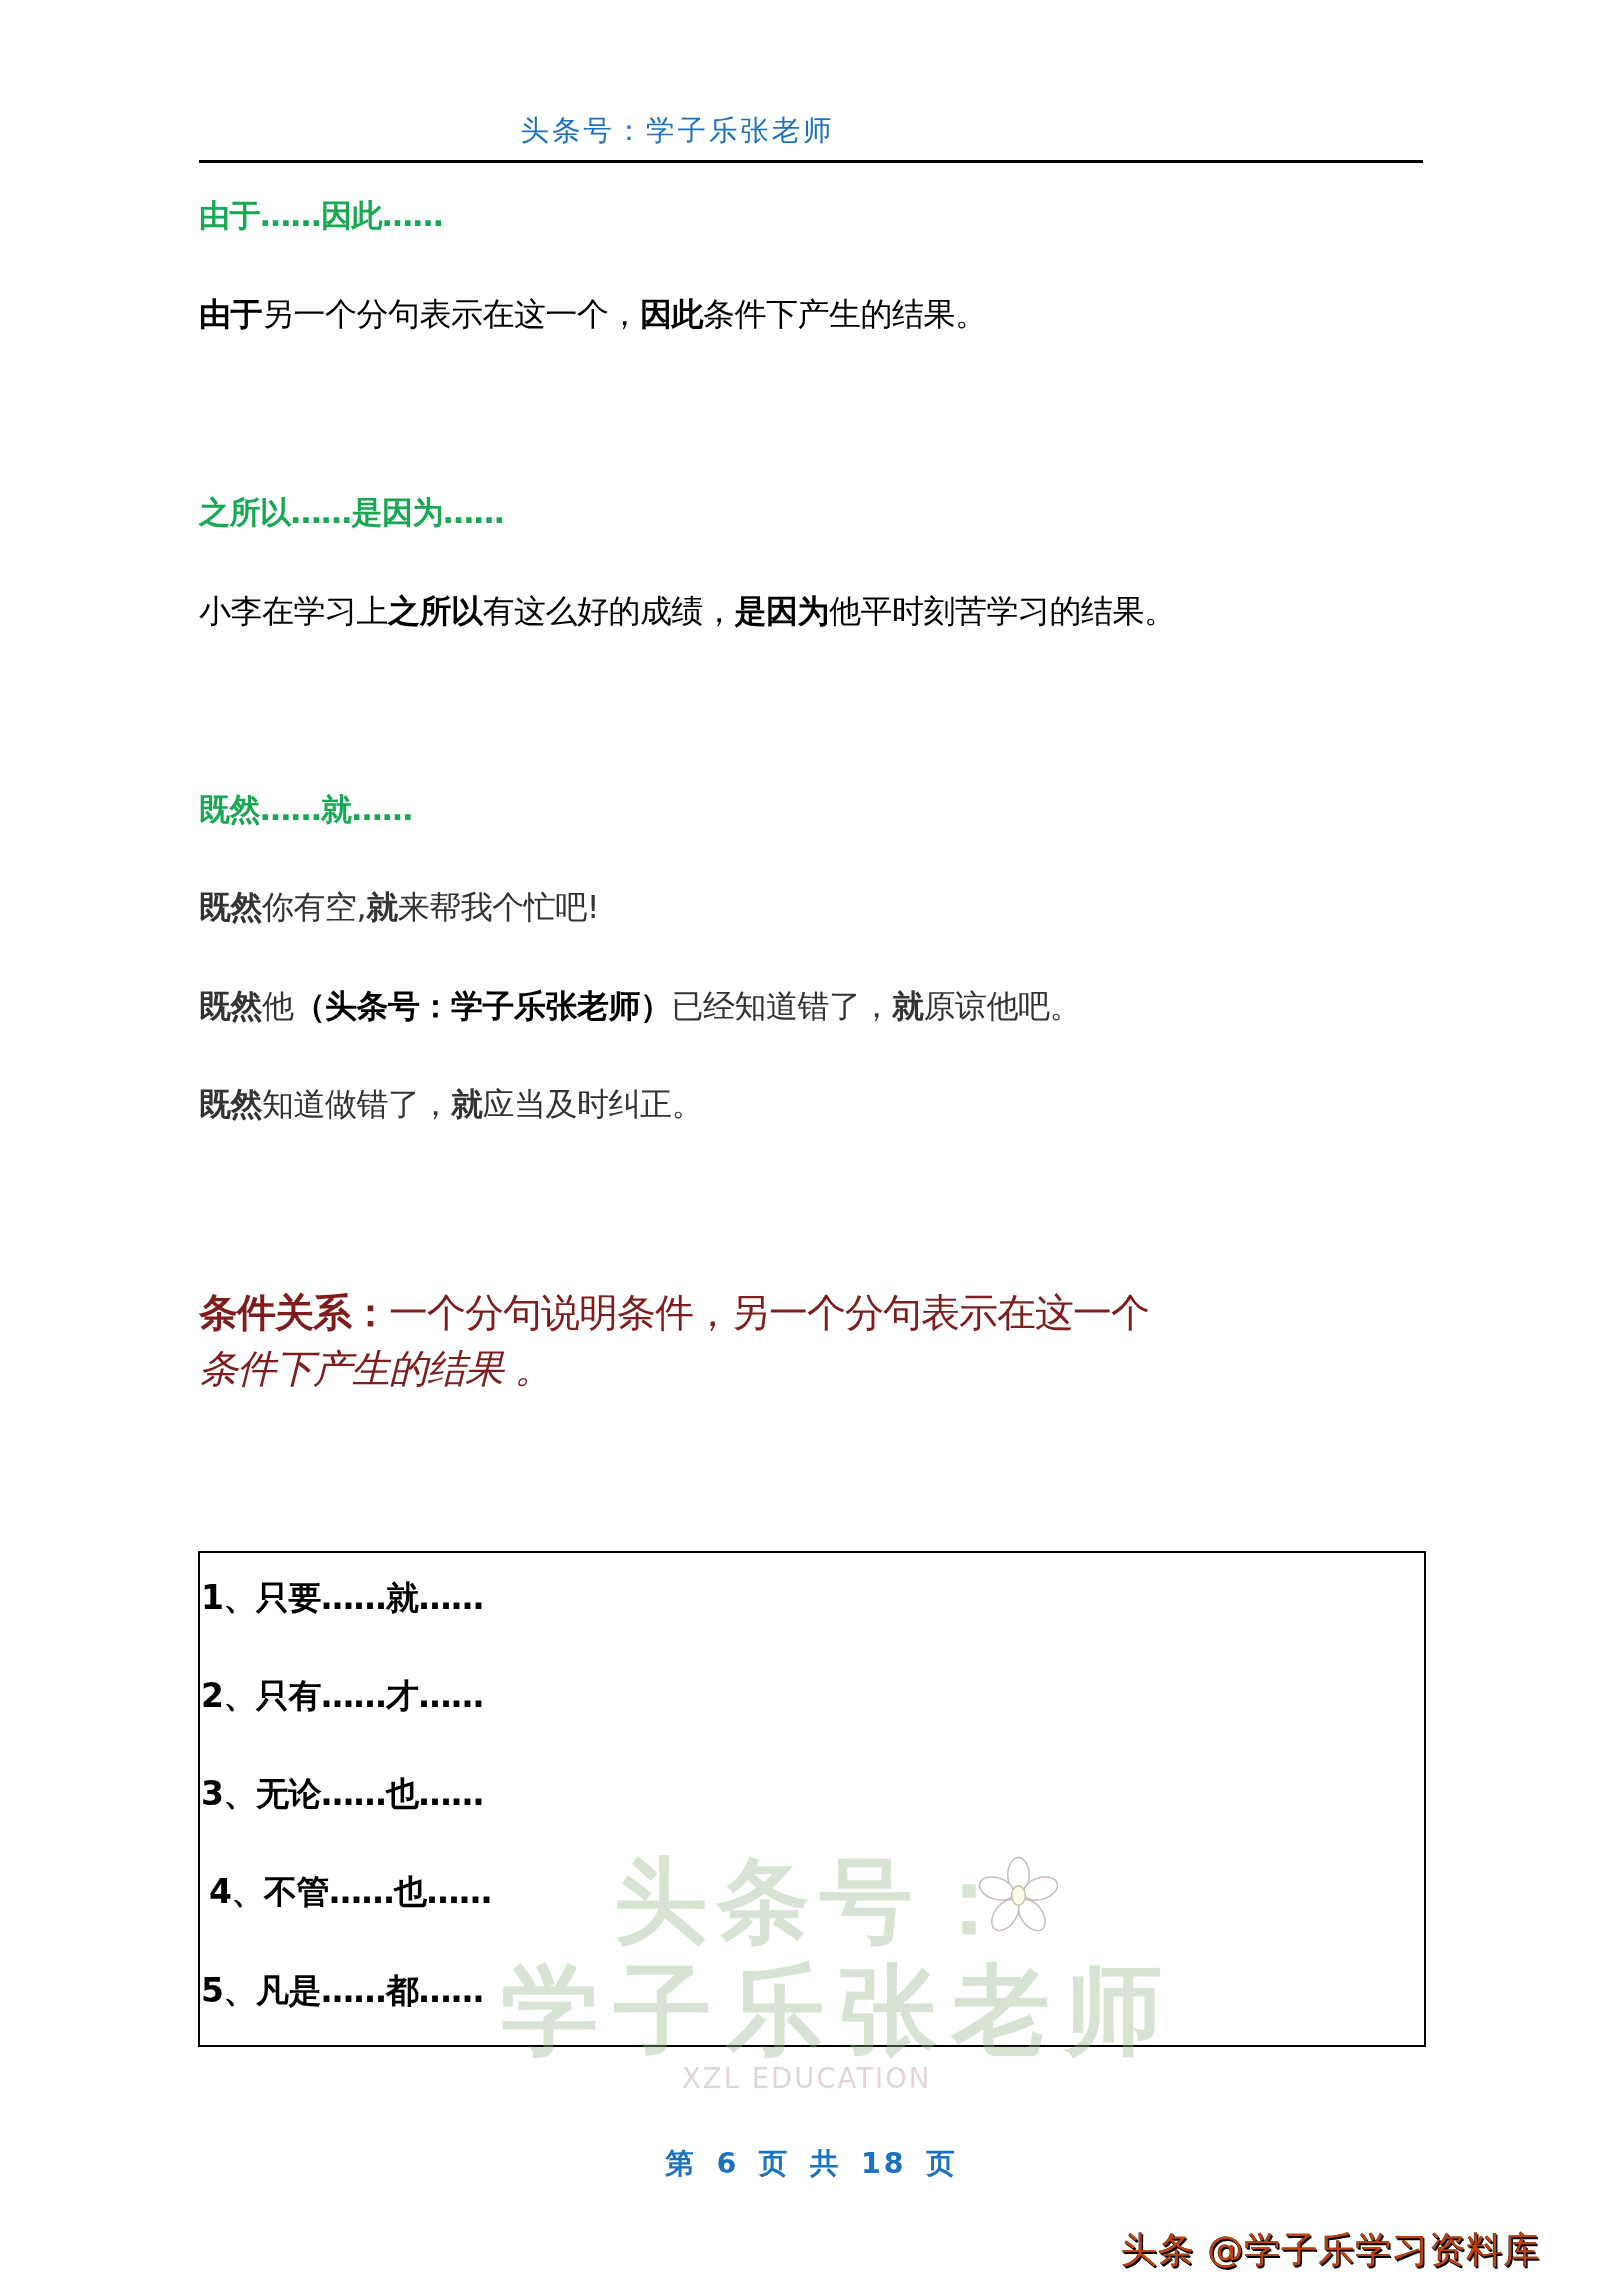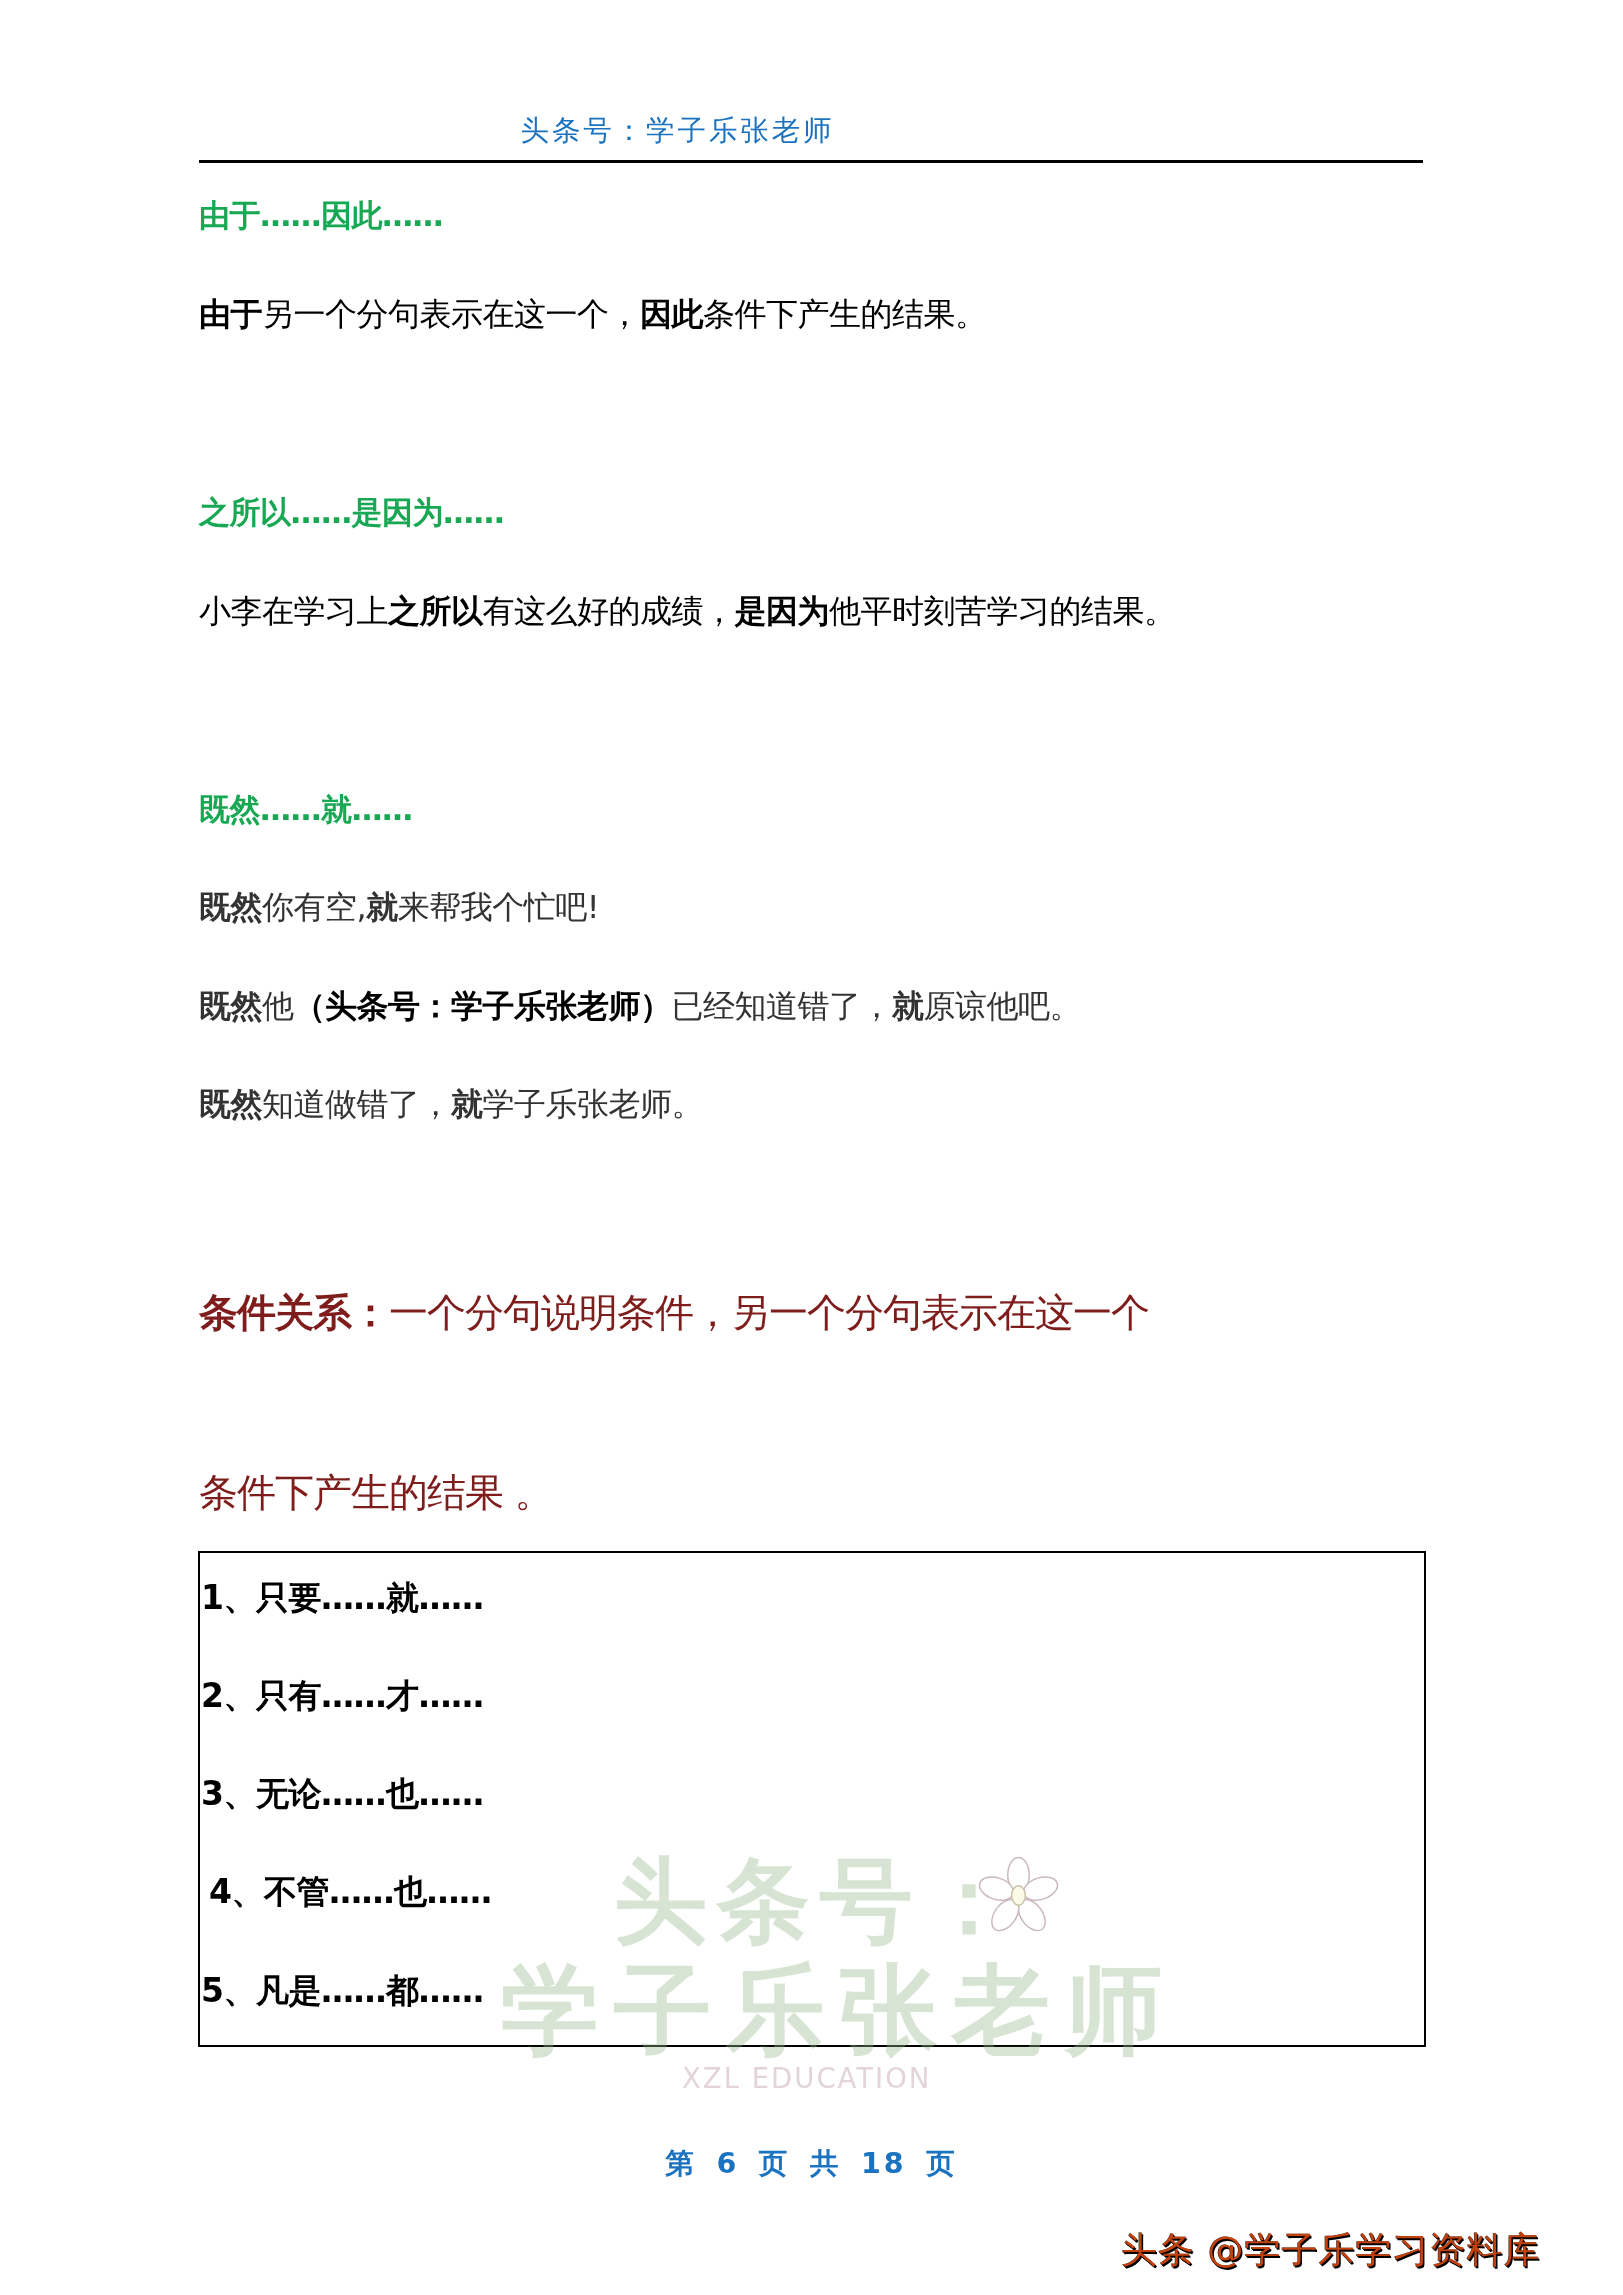--- a/index.html
+++ b/index.html
@@ -42,27 +42,27 @@
 </div>
 
 <div class="abs sec-head" style="top:790px;">既然……就……</div>
 <div class="abs sent gray" style="top:887px;">
   <b>既然</b><span>你有空,</span><b>就</b><span>来帮我个忙吧!</span>
 </div>
 <div class="abs sent gray" style="top:986px;">
   <b>既然</b><span>他</span><b style="color:#000">（头条号：学子乐张老师）</b><span>已经知道错了，</span><b>就</b><span>原谅他吧。</span>
 </div>
 <div class="abs sent gray" style="top:1084px;">
-  <b>既然</b><span>知道做错了，</span><b>就</b><span>学子乐张老师。</span>
+  <b>既然</b><span>知道做错了，</span><b>就</b><span>应当及时纠正。</span>
 </div>
 
 <div class="abs purple" style="top:1286px;">
   <b>条件关系：</b><span>一个分句说明条件，另一个分句表示在这一个</span>
 </div>
-<div class="abs purple" style="top:1466px;">条件下产生的结果 。</div>
+<div class="abs purple" style="top:1342px;font-style:italic;">条件下产生的结果 。</div>
 
 <div class="abs box"></div>
 <div class="abs item" style="top:1577px;">1、只要……就……</div>
 <div class="abs item" style="top:1675px;">2、只有……才……</div>
 <div class="abs item" style="top:1773px;">3、无论……也……</div>
 <div class="abs item" style="top:1871px;padding-left:8px;">4、不管……也……</div>
 <div class="abs item" style="top:1970px;">5、凡是……都……</div>
 
 <div class="abs wm1">头条号：</div>
 <svg class="abs flower" viewBox="0 0 170 160">

